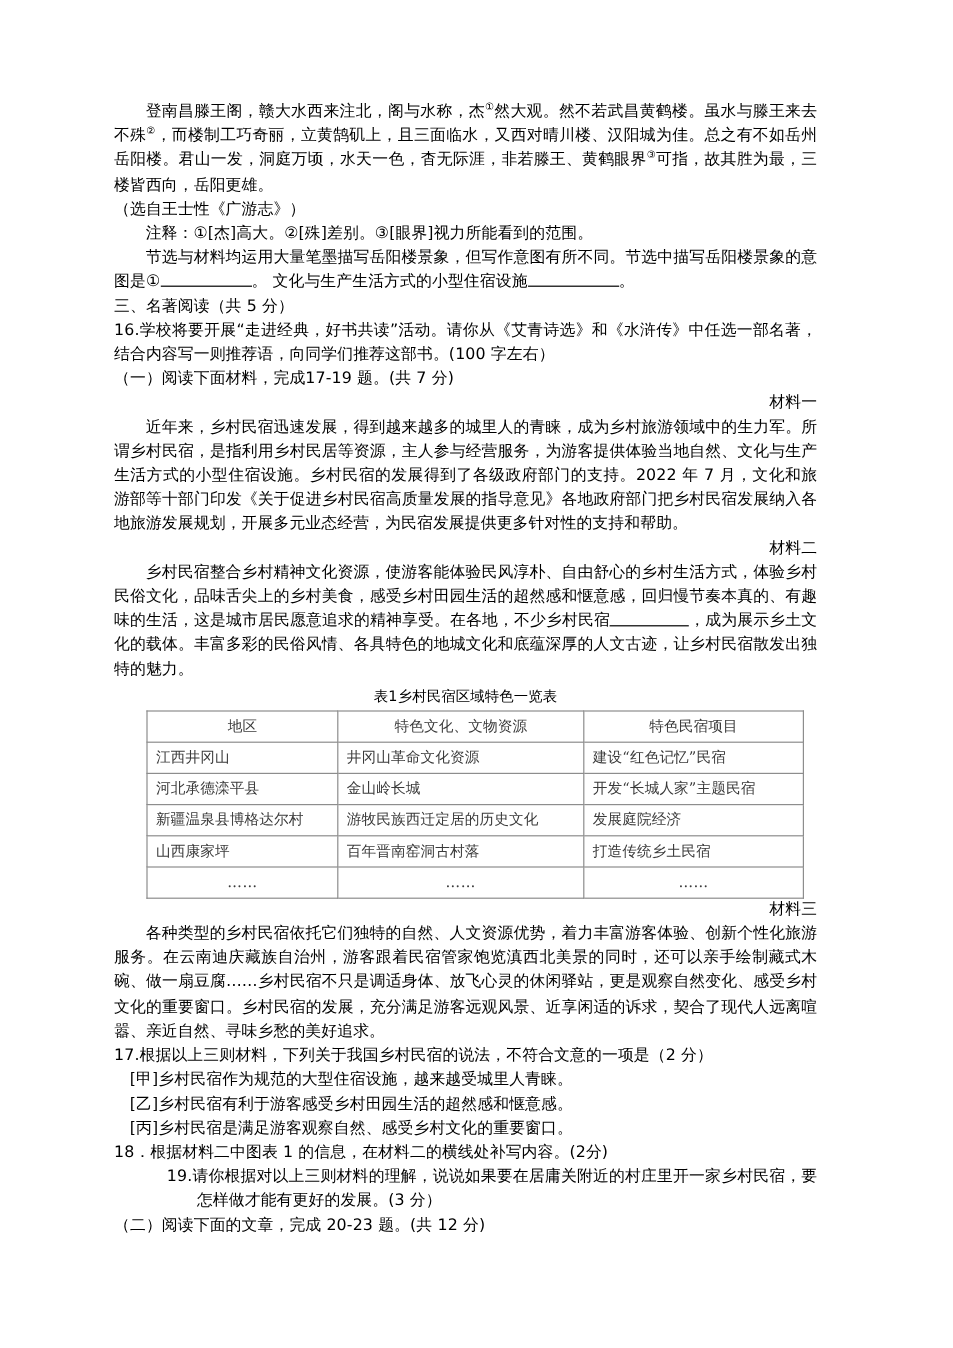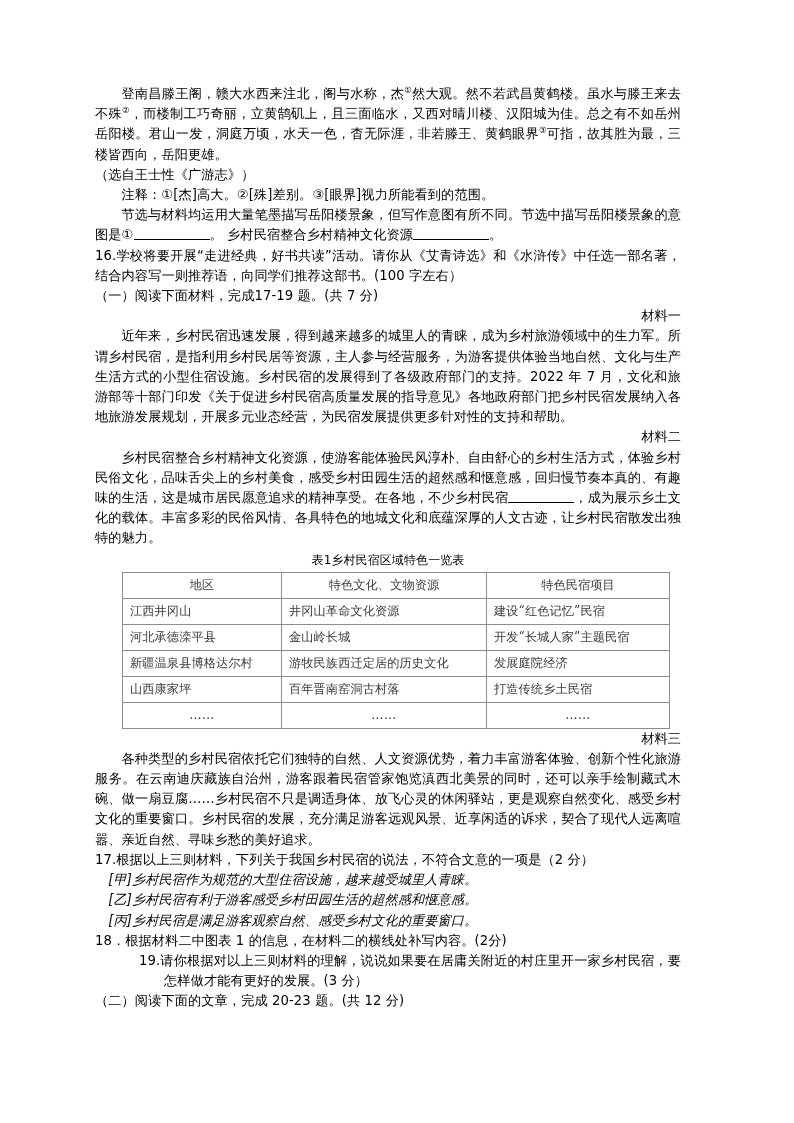--- a/index.html
+++ b/index.html
@@ -29,21 +29,21 @@
     line-height: 20.2px;
     letter-spacing: 0.1px;
     text-align: justify;
     text-justify: inter-ideograph;
   }
   p {
     margin: 0;
     padding: 0;
   }
   .indent2 { text-indent: 2em; }
-  .indent1 { text-indent: 1em; font-style: italic; }
+  .indent1 { text-indent: 1em; }
   .right { text-align: left; }
   .hang-q {
     padding-left: 1.9em;
     text-indent: -1.9em;
     margin-left: 44px;
   }
   .sup {
     font-size: 8.4px;
     vertical-align: super;
     line-height: 0;
@@ -106,22 +106,23 @@
 
 <div class="page">
   <div class="doc">
 
     <p class="indent2"><span>登南昌滕王阁，赣大水西来注北，阁与水称，杰</span><span class="sup">①</span><span>然大观。然不若武昌黄鹤楼。虽水与滕王来去不殊</span><span class="sup">②</span><span>，而楼制工巧奇丽，立黄鹄矶上，且三面临水，又西对晴川楼、汉阳城为佳。总之有不如岳州岳阳楼。君山一发，洞庭万顷，水天一色，杳无际涯，非若滕王、黄鹤眼界</span><span class="sup">③</span><span>可指，故其胜为最，三楼皆西向，岳阳更雄。</span></p>
 
     <p class="right">（选自王士性《广游志》）</p>
 
     <p class="indent2">注释：①[杰]高大。②[殊]差别。③[眼界]视力所能看到的范围。</p>
 
-    <p class="indent2"><span>节选与材料均运用大量笔墨描写岳阳楼景象，但写作意图有所不同。节选中描写岳阳楼景象的意图是①</span><span class="blank-long"></span><span>。  乡村民宿整合乡村精神文化资源</span><span class="blank-long"></span><span>。</span></p>
+    <p class="indent2"><span>节选与材料均运用大量笔墨描写岳阳楼景象，但写作意图有所不同。节选中描写岳阳楼景象的意图是①</span><span class="blank-long"></span><span>。  文化与生产生活方式的小型住宿设施</span><span class="blank-long"></span><span>。</span></p>
 
+    <p>三、名著阅读（共 5 分）</p>
 
     <p>16.学校将要开展“走进经典，好书共读”活动。请你从《艾青诗选》和《水浒传》中任选一部名著，结合内容写一则推荐语，向同学们推荐这部书。(100 字左右）</p>
 
 
     <p>（一）阅读下面材料，完成17-19 题。(共 7 分)</p>
 
     <p class="mat-head">材料一</p>
 
     <p class="indent2">近年来，乡村民宿迅速发展，得到越来越多的城里人的青睐，成为乡村旅游领域中的生力军。所谓乡村民宿，是指利用乡村民居等资源，主人参与经营服务，为游客提供体验当地自然、文化与生产生活方式的小型住宿设施。乡村民宿的发展得到了各级政府部门的支持。2022 年 7 月，文化和旅游部等十部门印发《关于促进乡村民宿高质量发展的指导意见》各地政府部门把乡村民宿发展纳入各地旅游发展规划，开展多元业态经营，为民宿发展提供更多针对性的支持和帮助。</p>
 

